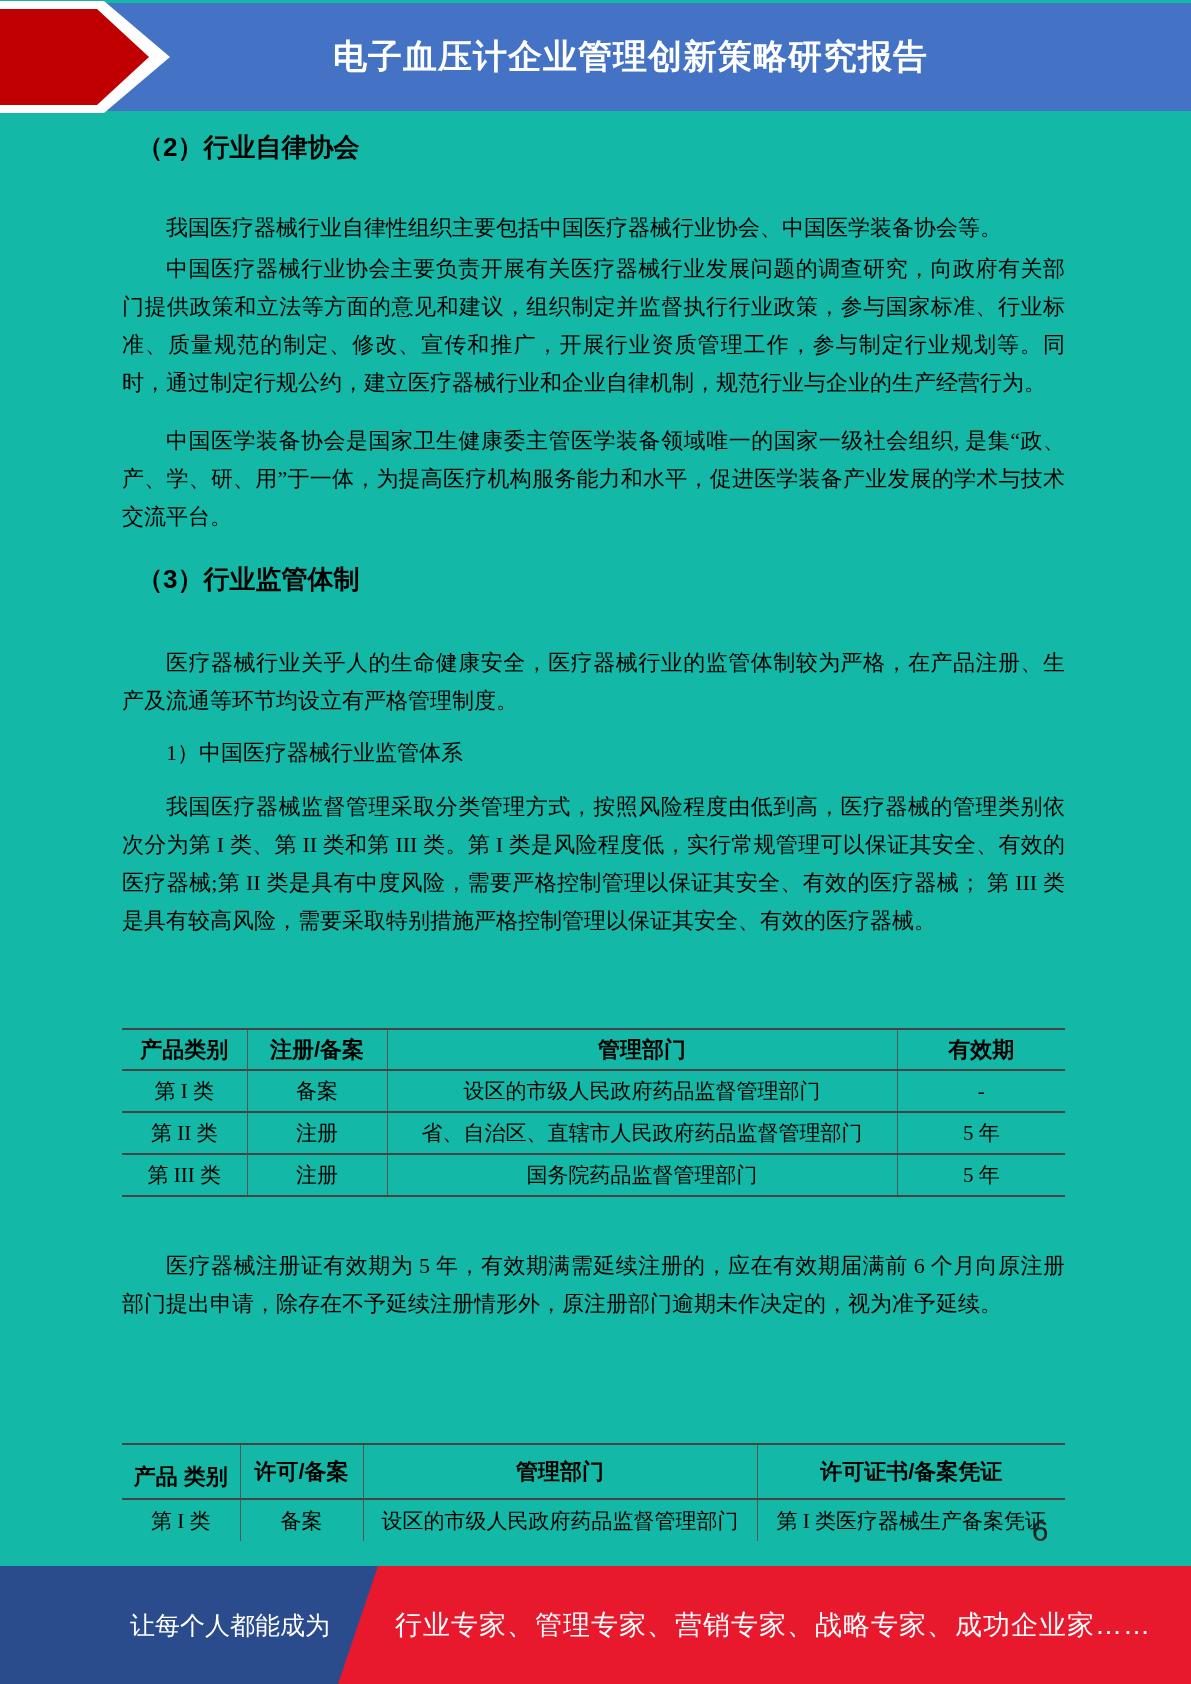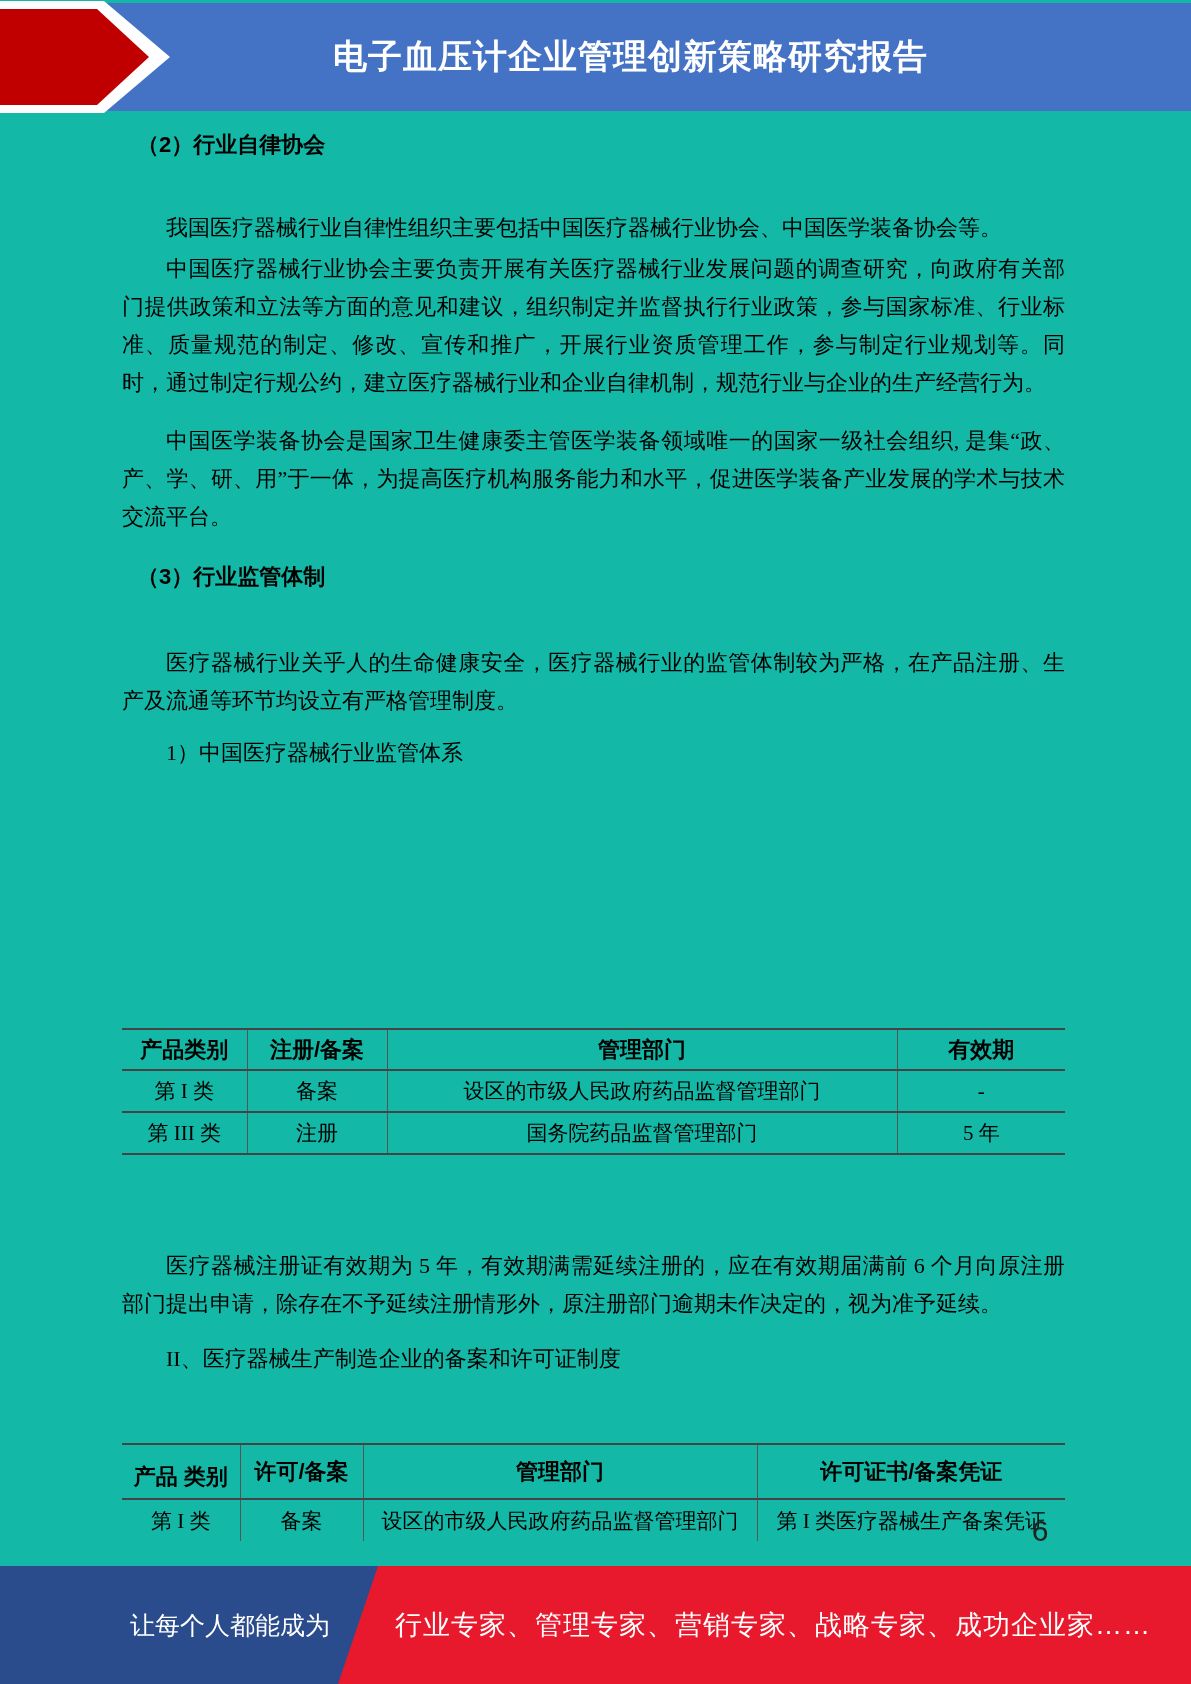--- a/index.html
+++ b/index.html
@@ -22,21 +22,21 @@
     color:#ffffff;
     font-family:"Liberation Sans","DejaVu Sans",sans-serif;
     font-weight:bold;font-size:34px;letter-spacing:1px;
     padding-left:70px;
   }
   .header-arrow{position:absolute;left:0;top:0;width:180px;height:116px;}
   
   .h2{
     position:absolute;left:137px;
     font-family:"Liberation Sans","DejaVu Sans",sans-serif;
-    font-weight:bold;font-size:22px;color:#000;
+    font-weight:bold;font-size:26px;color:#000;
   }
   .para{
     position:absolute;left:122px;width:943px;
     font-size:22px;line-height:38px;
     text-align:justify;text-indent:2em;
     color:#000;
   }
   .para.noj{text-align:left;}
   
   .doc-table{
@@ -106,20 +106,21 @@
   </svg>
 
   <div class="h2" style="top:130px;">（2）行业自律协会</div>
   <div class="para" style="top:209px;">我国医疗器械行业自律性组织主要包括中国医疗器械行业协会、中国医学装备协会等。</div>
   <div class="para" style="top:250px;">中国医疗器械行业协会主要负责开展有关医疗器械行业发展问题的调查研究，向政府有关部门提供政策和立法等方面的意见和建议，组织制定并监督执行行业政策，参与国家标准、行业标准、质量规范的制定、修改、宣传和推广，开展行业资质管理工作，参与制定行业规划等。同时，通过制定行规公约，建立医疗器械行业和企业自律机制，规范行业与企业的生产经营行为。</div>
   <div class="para" style="top:422px;">中国医学装备协会是国家卫生健康委主管医学装备领域唯一的国家一级社会组织, 是集“政、产、学、研、用”于一体，为提高医疗机构服务能力和水平，促进医学装备产业发展的学术与技术交流平台。</div>
 
   <div class="h2" style="top:562px;">（3）行业监管体制</div>
   <div class="para" style="top:620px;margin-top:24px;">医疗器械行业关乎人的生命健康安全，医疗器械行业的监管体制较为严格，在产品注册、生产及流通等环节均设立有严格管理制度。</div>
   <div class="para noj" style="top:734px;">1）中国医疗器械行业监管体系</div>
+  <div class="para" style="top:788px;">我国医疗器械监督管理采取分类管理方式，按照风险程度由低到高，医疗器械的管理类别依次分为第 I 类、第 II 类和第 III 类。第 I 类是风险程度低，实行常规管理可以保证其安全、有效的医疗器械;第 II 类是具有中度风险，需要严格控制管理以保证其安全、有效的医疗器械； 第 III 类是具有较高风险，需要采取特别措施严格控制管理以保证其安全、有效的医疗器械。</div>
 
   <table id="table1" class="doc-table" style="top:1028px;">
     <colgroup>
         <col style="width:125px">
         <col style="width:140px">
         <col style="width:510px">
         <col style="width:168px">
       </colgroup>
     <thead>
       <tr>
@@ -130,30 +131,35 @@
       </tr>
     </thead>
     <tbody>
       <tr>
         <td>第 I 类</td>
         <td>备案</td>
         <td>设区的市级人民政府药品监督管理部门</td>
         <td>-</td>
       </tr>
       <tr>
+        <td>第 II 类</td>
+        <td>注册</td>
+        <td>省、自治区、直辖市人民政府药品监督管理部门</td>
+        <td>5 年</td>
+      </tr>
+      <tr>
         <td>第 III 类</td>
         <td>注册</td>
         <td>国务院药品监督管理部门</td>
         <td>5 年</td>
       </tr>
     </tbody>
   </table>
 
   <div class="para" style="top:1247px;">医疗器械注册证有效期为 5 年，有效期满需延续注册的，应在有效期届满前 6 个月向原注册部门提出申请，除存在不予延续注册情形外，原注册部门逾期未作决定的，视为准予延续。</div>
-  <div class="para noj" style="top:1340px;">II、医疗器械生产制造企业的备案和许可证制度</div>
 
   <table id="table2" class="doc-table" style="top:1403px;">
     <colgroup>
         <col style="width:118px">
         <col style="width:123px">
         <col style="width:394px">
         <col style="width:308px">
       </colgroup>
     <thead>
       <tr>

